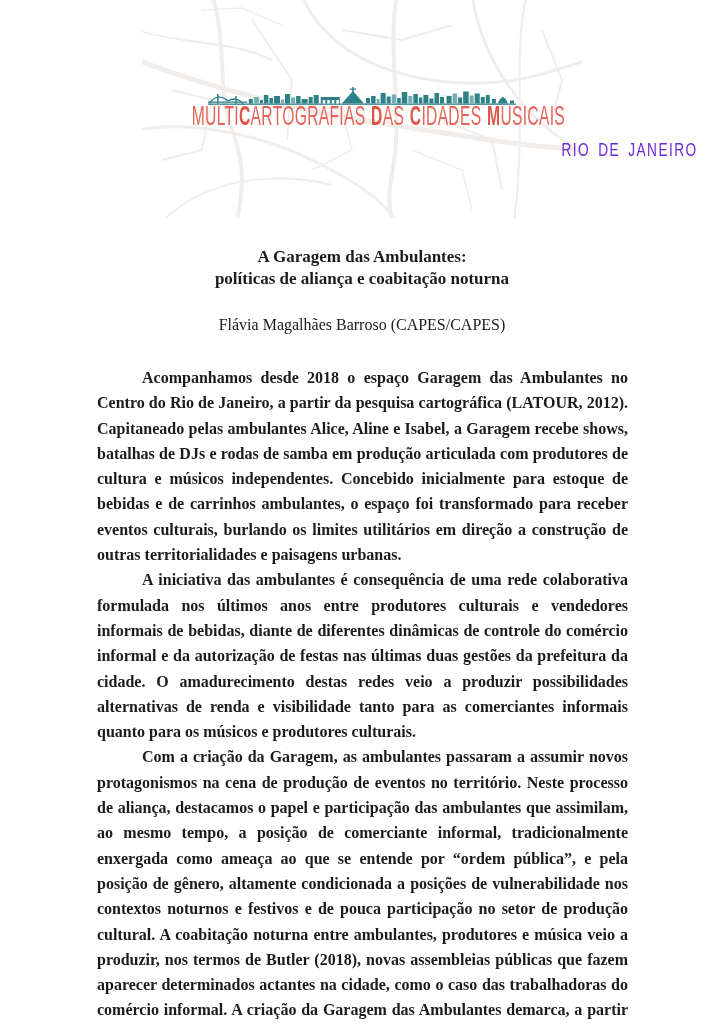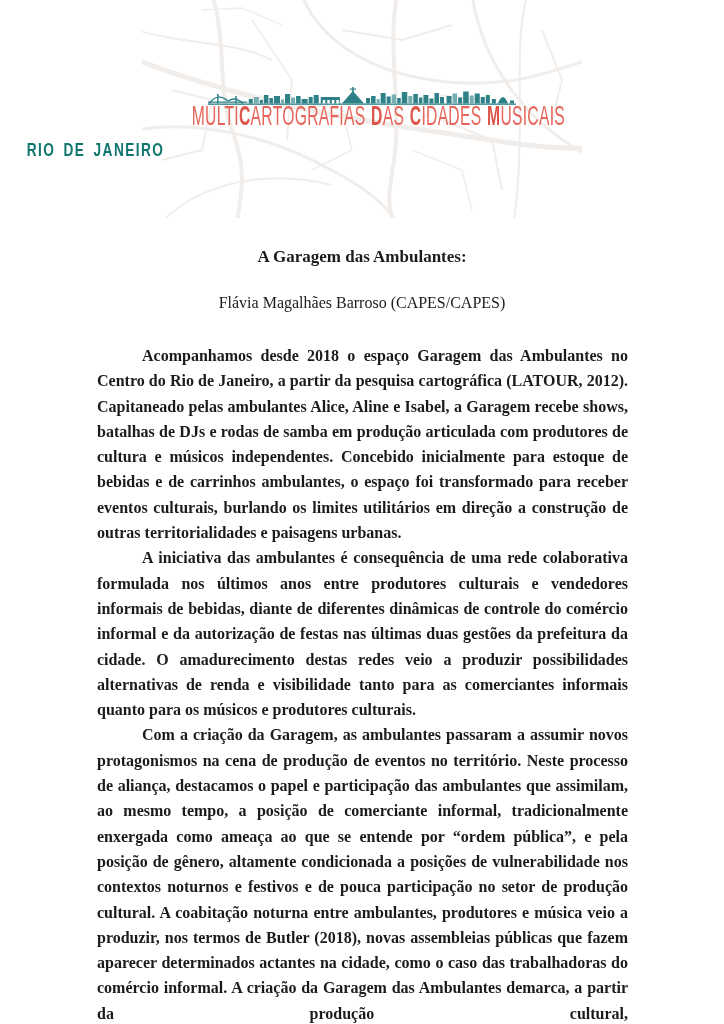--- a/index.html
+++ b/index.html
@@ -27,24 +27,24 @@
     text-align:center;white-space:nowrap;
     font-family:"Liberation Sans", sans-serif;
     font-size:28px;line-height:30px;
     color:#E66459;
   }
   .logo-title .squeeze{display:inline-block;transform:scaleX(0.56);transform-origin:50% 0;}
   .logo-word{display:inline-block;margin:0 5px;font-weight:400;letter-spacing:0.5px;}
   .logo-word .b{font-weight:700;color:#DD5449;}
   .logo-sub{
     position:absolute;top:139px;left:0;width:100%;
-    text-align:left;white-space:nowrap;
+    text-align:right;white-space:nowrap;
     font-family:"Liberation Sans", sans-serif;
-    font-size:19px;line-height:22px;font-weight:700;
-    color:#0f766e;
+    font-size:19px;line-height:22px;font-weight:400;
+    color:#6d28d9;
   }
   .logo-sub .squeeze{display:inline-block;transform:scaleX(0.72);transform-origin:50% 0;letter-spacing:2px;word-spacing:4px;}
 
   
   .doc-title{
     margin:28px 0 0 0;
     text-align:center;
     font-weight:700;
     font-size:17px;line-height:22px;
   }
@@ -166,20 +166,21 @@
       </span>
     </div>
     <div class="logo-sub">
       <span class="squeeze">RIO DE JANEIRO</span>
     </div>
   </div>
 
   <div style="position:absolute;top:218px;left:0;width:724px;">
     <div class="doc-title">
       <div>A Garagem das Ambulantes:</div>
+      <div>políticas de aliança e coabitação noturna</div>
     </div>
 
     <div class="doc-author">Flávia Magalhães Barroso (CAPES/CAPES)</div>
 
     <div class="doc-body">
       <p>Acompanhamos desde 2018 o espaço Garagem das Ambulantes no Centro do Rio de Janeiro, a partir da pesquisa cartográfica (LATOUR, 2012). Capitaneado pelas ambulantes Alice, Aline e Isabel, a Garagem recebe shows, batalhas de DJs e rodas de samba em produção articulada com produtores de cultura e músicos independentes. Concebido inicialmente para estoque de bebidas e de carrinhos ambulantes, o espaço foi transformado para receber eventos culturais, burlando os limites utilitários em direção a construção de outras territorialidades e paisagens urbanas.</p>
       <p>A iniciativa das ambulantes é consequência de uma rede colaborativa formulada nos últimos anos entre produtores culturais e vendedores informais de bebidas, diante de diferentes dinâmicas de controle do comércio informal e da autorização de festas nas últimas duas gestões da prefeitura da cidade. O amadurecimento destas redes veio a produzir possibilidades alternativas de renda e visibilidade tanto para as comerciantes informais quanto para os músicos e produtores culturais.</p>
       <p>Com a criação da Garagem, as ambulantes passaram a assumir novos protagonismos na cena de produção de eventos no território. Neste processo de aliança, destacamos o papel e participação das ambulantes que assimilam, ao mesmo tempo, a posição de comerciante informal, tradicionalmente enxergada como ameaça ao que se entende por “ordem pública”, e pela posição de gênero, altamente condicionada a posições de vulnerabilidade nos contextos noturnos e festivos e de pouca participação no setor de produção cultural. A coabitação noturna entre ambulantes, produtores e música veio a produzir, nos termos de Butler (2018), novas assembleias públicas que fazem aparecer determinados actantes na cidade, como o caso das trabalhadoras do comércio informal. A criação da Garagem das Ambulantes demarca, a partir da produção cultural,</p>
     </div>
   </div>

